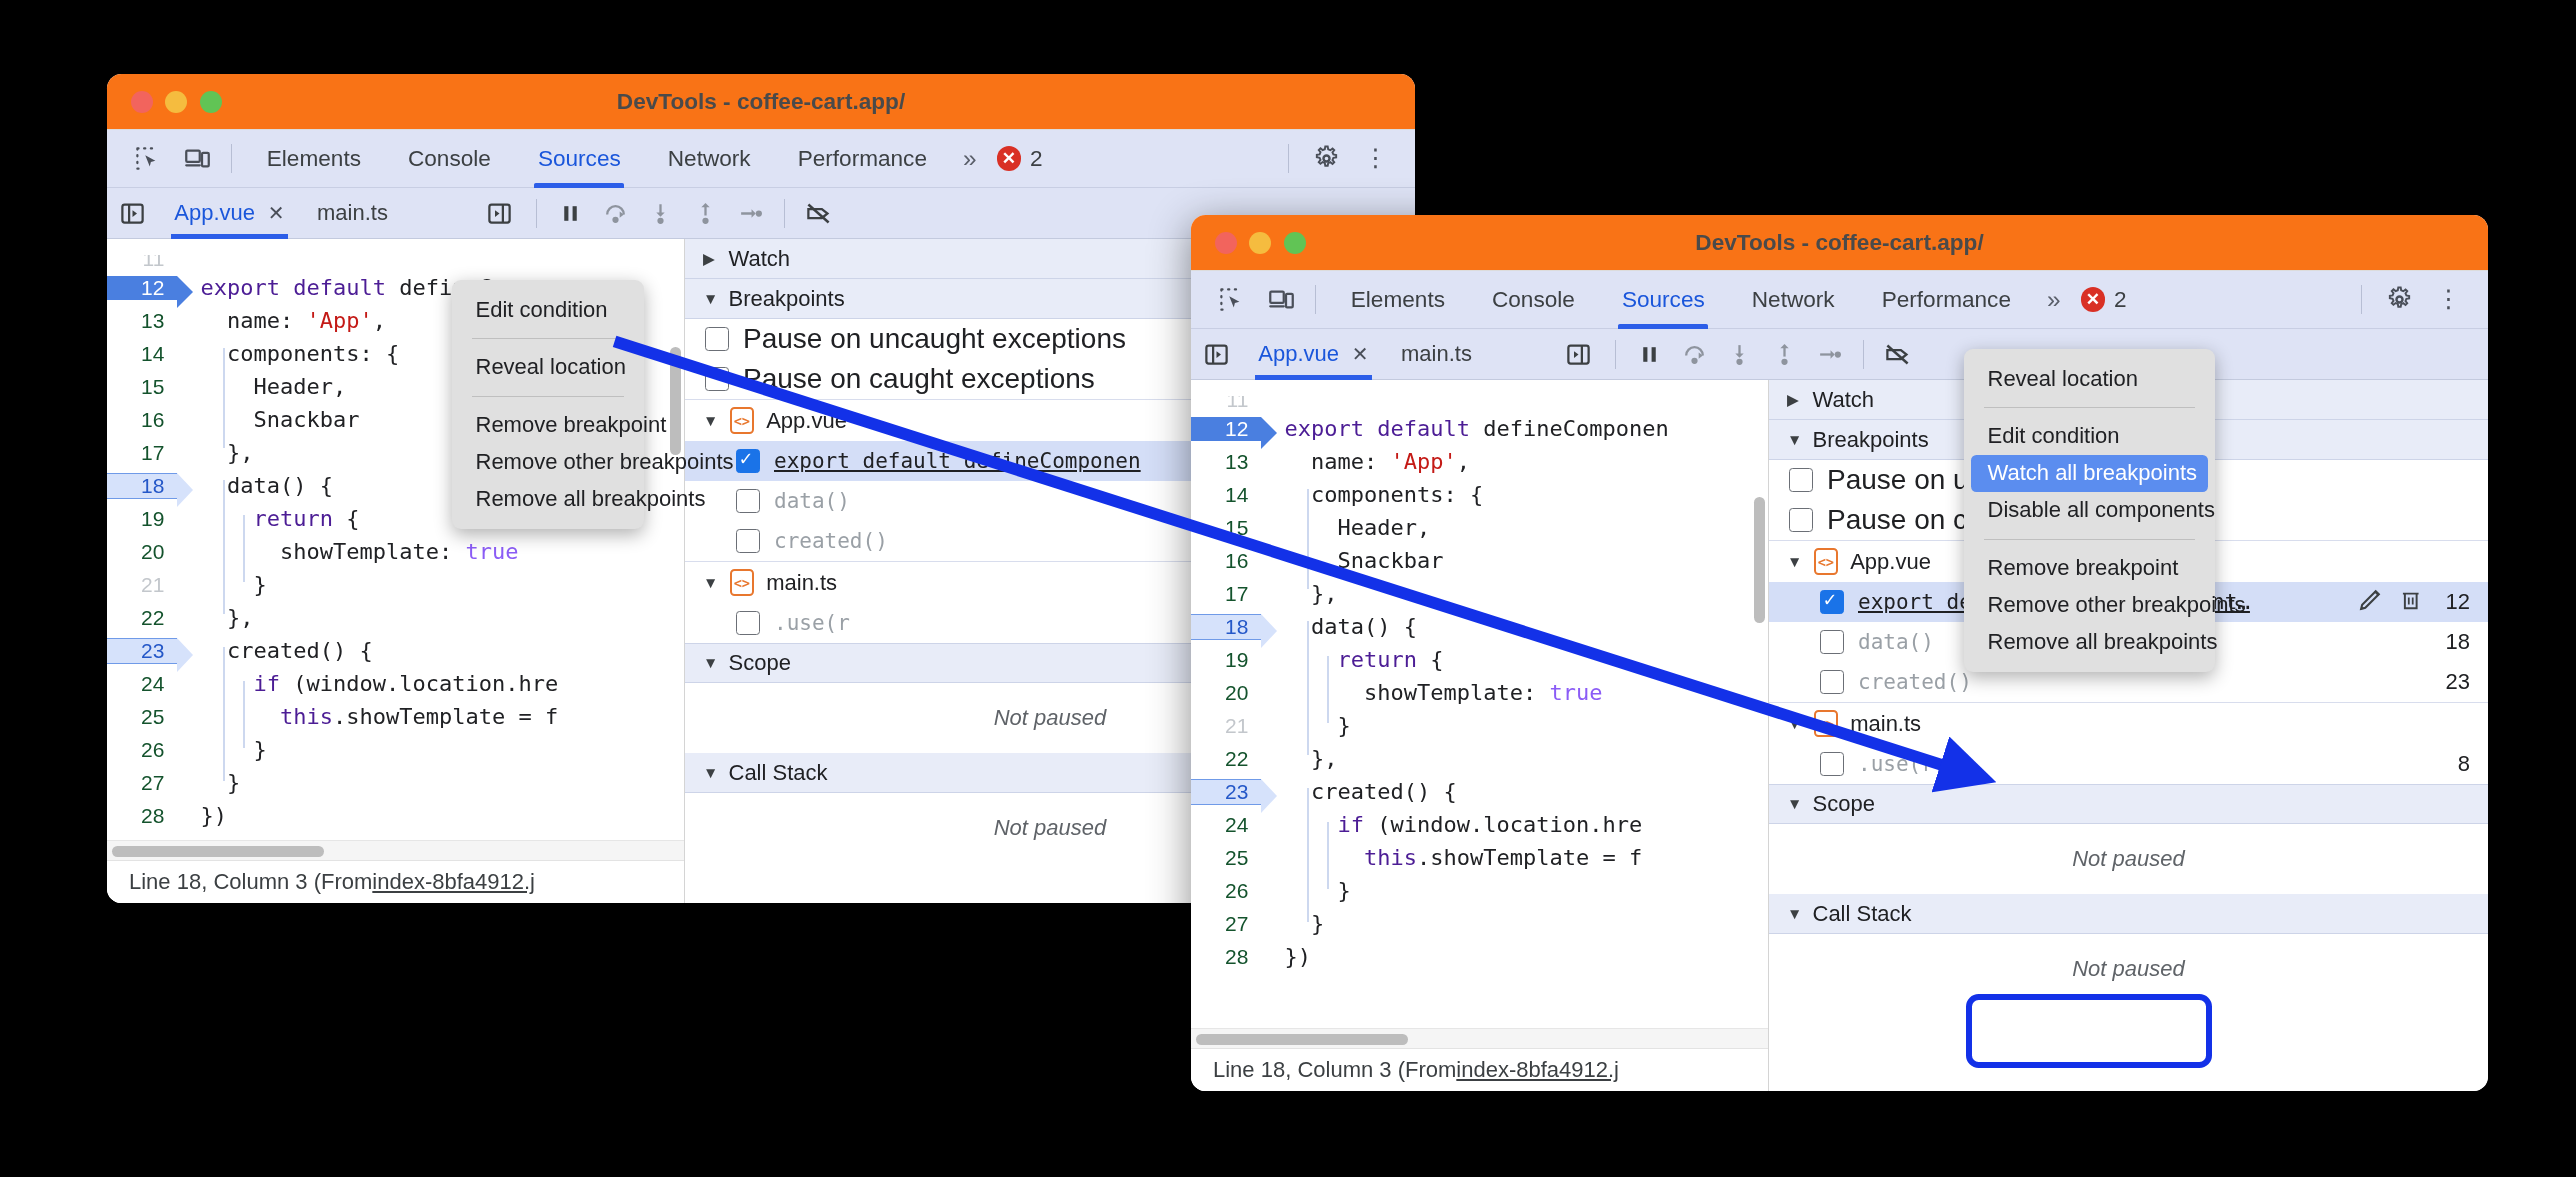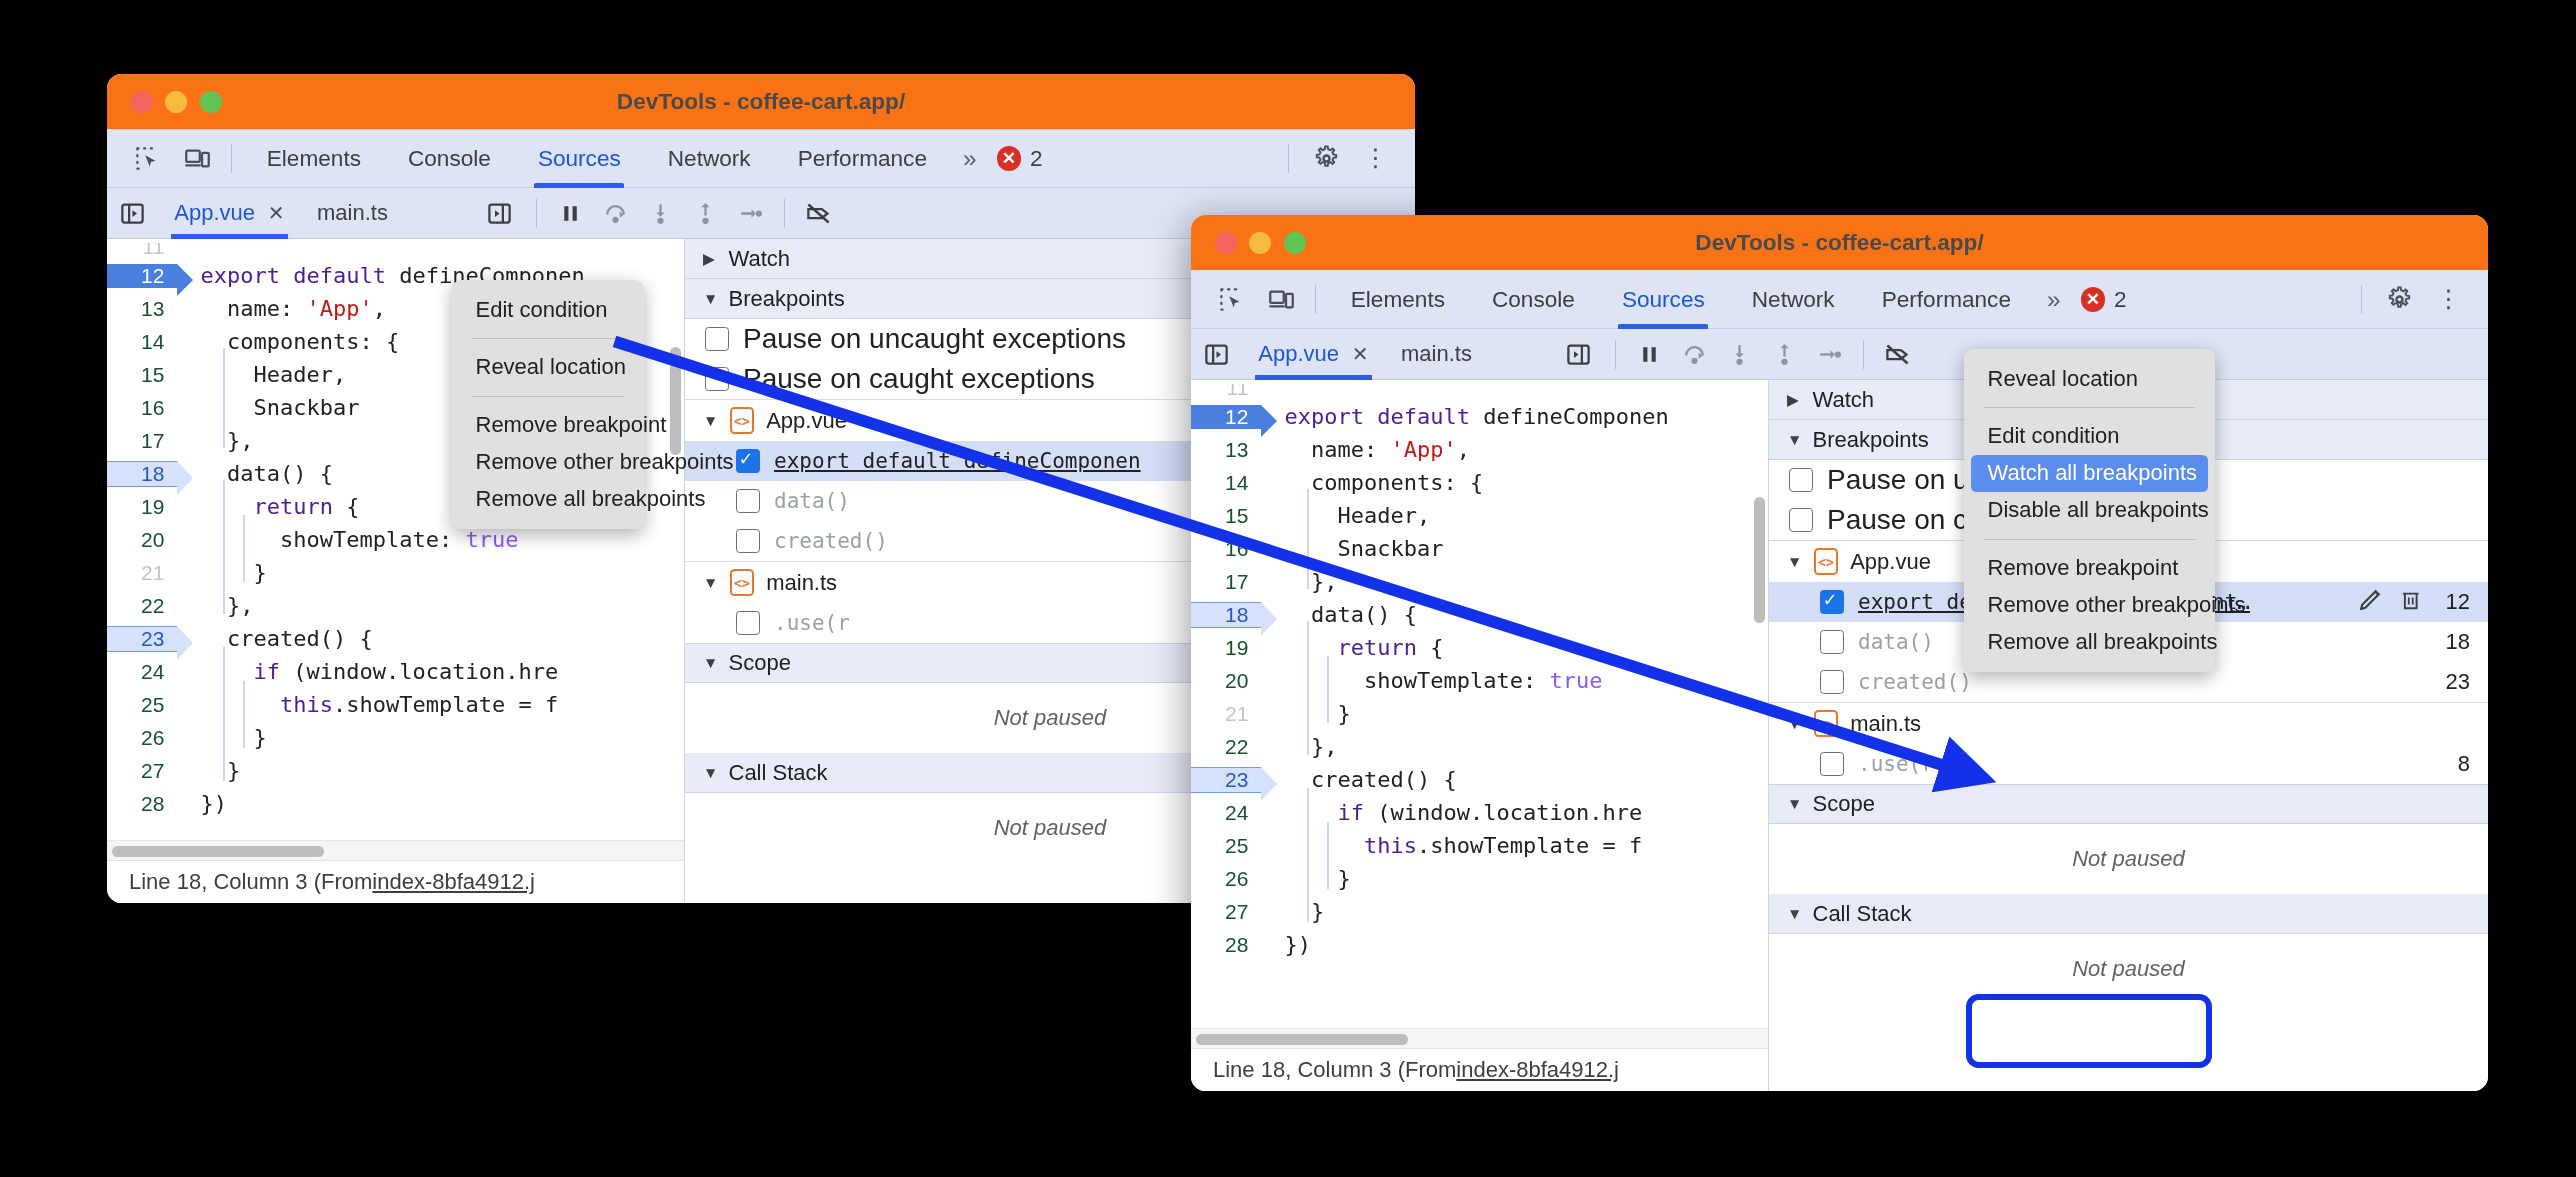--- a/index.html
+++ b/index.html
@@ -103,21 +103,21 @@
   
   .dt-main { display: flex; height: calc(100% - 56px - 58px - 51px); }
   .editor-pane {
     position: relative;
     background: #ffffff;
     border-right: 0.9px solid #d4d4d4;
     overflow: hidden;
     display: flex; flex-direction: column;
   }
   .code-area { flex: 1; position: relative; overflow: hidden; background:#fff; }
-  .code-rows { position: relative; padding-top: 4px; }
+  .code-rows { position: relative; padding-top: 16px; }
   .crow { display: flex; height: 33px; align-items: center; font-family: "DejaVu Sans Mono", monospace; font-size: 22px; }
   .gutter {
     width: 70px; min-width: 70px; text-align: right; padding-right: 12.6px;
     color: #14532d; font-size: 21px; position: relative;
     font-family: "Liberation Sans", sans-serif;
   }
   .gutter.bp-active {
     background: #4a7fe0; color: #ffffff;
   }
   .gutter.bp-active::after {
@@ -840,21 +840,21 @@
         </div>
         <div class="notpaused">Not paused</div>
       </div>
     </div>
 
     <div class="ctxmenu" style="left:773px; top:134px; width:251px;">
       <div class="ctxitem">Reveal location</div>
       <div class="ctxsep"></div>
       <div class="ctxitem">Edit condition</div>
       <div class="ctxitem hl">Watch all breakpoints</div>
-      <div class="ctxitem">Disable all breakpoints</div>
+      <div class="ctxitem">Disable all components</div>
       <div class="ctxsep"></div>
       <div class="ctxitem">Remove breakpoint</div>
       <div class="ctxitem">Remove other breakpoints</div>
       <div class="ctxitem">Remove all breakpoints</div>
     </div>
 
     <div class="hl-ring" style="left:775px; top:779px; width:246px; height:74px;"></div>
   </div>
 
   <svg class="arrow-svg" viewBox="0 0 2851 1303">

